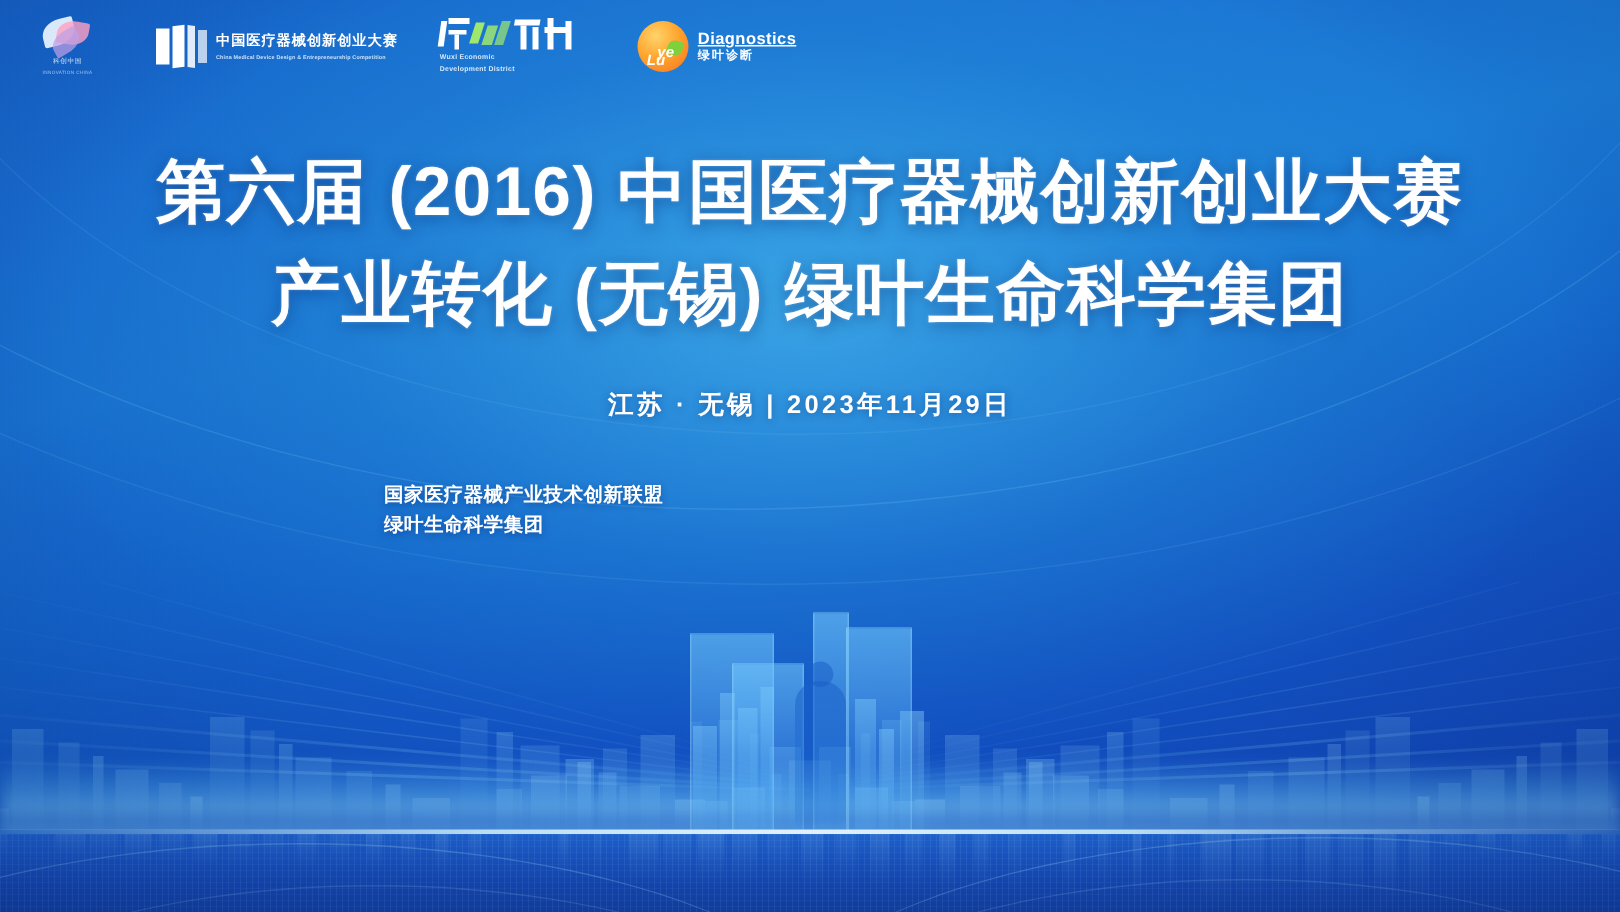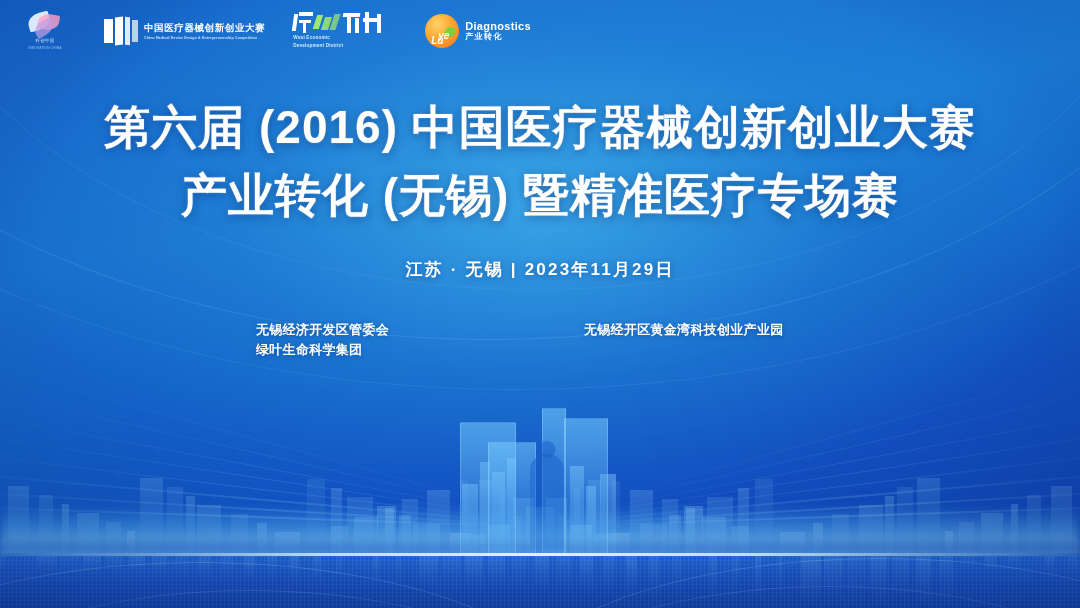--- a/index.html
+++ b/index.html
@@ -160,21 +160,21 @@
   .luye-ball .lu, .luye-ball .ye {
     position:absolute; color:#ffffff; font-weight:700; font-style:italic; font-size:10px; line-height:1;
   }
   .luye-ball .lu { left:6px;  top:22px; }
   .luye-ball .ye { left:13px; top:17px; }
   .luye-ball .leaf {
     position:absolute; left:20px; top:13px; width:10px; height:10px; border-radius:50% 0 50% 0;
     background:#7fd13b; transform:rotate(18deg);
   }
   .luye-txt { display:flex; flex-direction:column; gap:1px; }
-  .luye-en { font-size:11px; font-weight:600; color:#ffffff; letter-spacing:.3px; line-height:1.1; }
+  .luye-en { font-size:11px; font-weight:600; color:#ffffff; letter-spacing:.3px; line-height:1.1;text-decoration:underline; }
   .luye-cn { font-size:8px; font-weight:700; color:#ffffff; letter-spacing:1.4px; line-height:1.1; }
 
   
   #titleblock { position:absolute; left:0; top:0; width:1080px; z-index:7; text-align:center; }
   .title-line {
     color:#ffffff; font-weight:700; font-size:46px; line-height:1; letter-spacing:1px;
     text-shadow:0 2px 10px rgba(6,40,110,0.50), 0 0 2px rgba(255,255,255,0.35);
     white-space:nowrap;
   }
   #title1 { position:absolute; top:104px; width:100%; }
@@ -419,35 +419,34 @@
     </div>
 
     <div class="logo">
       <div class="luye-ball">
         <span class="lu">Lu</span>
         <span class="leaf"></span>
         <span class="ye">ye</span>
       </div>
       <div class="luye-txt">
         <div class="luye-en">Diagnostics</div>
-        <div class="luye-cn">产业转化</div>
+        <div class="luye-cn">绿叶诊断</div>
       </div>
     </div>
 
   </div>
 
   <div id="titleblock">
     <div class="title-line" id="title1">第六届 (2016) 中国医疗器械创新创业大赛</div>
-    <div class="title-line" id="title2">产业转化 (无锡) 暨精准医疗专场赛</div>
+    <div class="title-line" id="title2">产业转化 (无锡) 绿叶生命科学集团</div>
     <div id="dateline">江苏 · 无锡 | 2023年11月29日</div>
   </div>
 
   <div id="organizers">
     <div class="org-col">
-      <div class="org-item">无锡经济开发区管委会</div>
+      <div class="org-item">国家医疗器械产业技术创新联盟</div>
       <div class="org-item">绿叶生命科学集团</div>
     </div>
     <div class="org-col">
-      <div class="org-item">无锡经开区黄金湾科技创业产业园</div>
     </div>
   </div>
 
 </div>
 
 </body></html>

